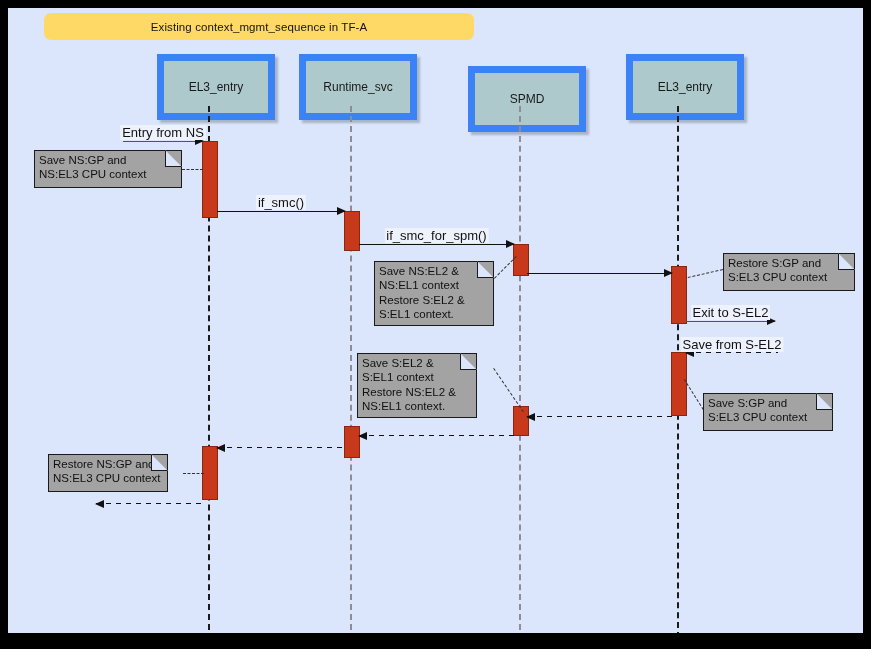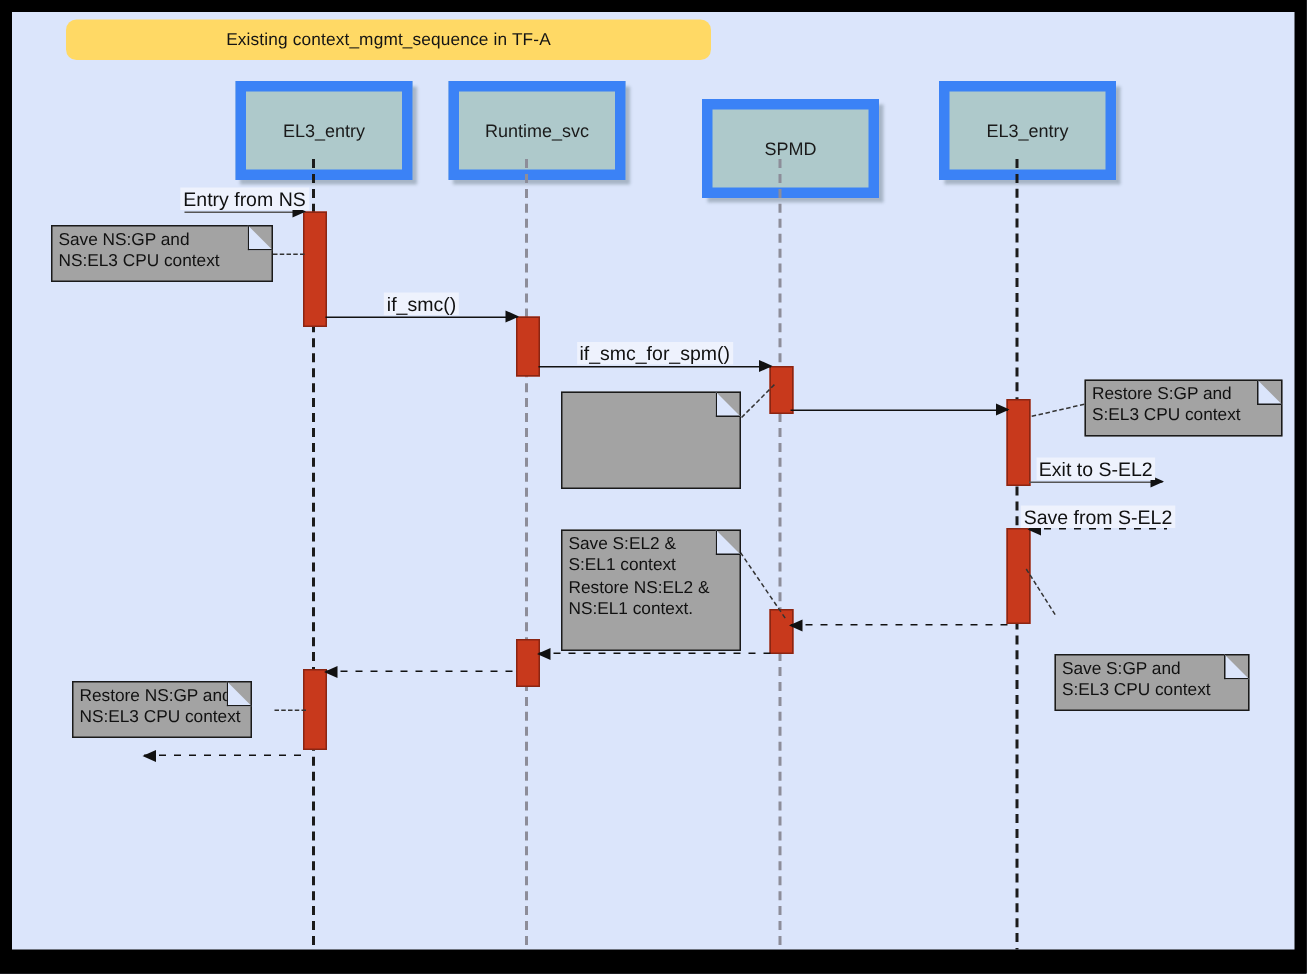--- a/index.html
+++ b/index.html
@@ -121,27 +121,30 @@
           <div class="head left"></div>
         </div>
         <div class="msg dashed" style="left: 88px; top: 496px; width: 107px;">
           <div class="shaft"></div>
           <div class="head left"></div>
         </div>
       </div>
     <div id="notes-layer">
         <div class="note" style="left: 26px; top: 142px; width: 148px; height: 38px;"><span>Save NS:GP and
 NS:EL3 CPU context</span><span class="fold"></span></div>
-        <div class="note" style="left: 366px; top: 253px; width: 120px; height: 65px;"><span class="fold"></span></div>
+        <div class="note" style="left: 366px; top: 253px; width: 120px; height: 65px;"><span>Save NS:EL2 &amp;
+NS:EL1 context
+Restore S:EL2 &amp;
+S:EL1 context.</span><span class="fold"></span></div>
         <div class="note" style="left: 715px; top: 245px; width: 132px; height: 38px;"><span>Restore S:GP and
 S:EL3 CPU context</span><span class="fold"></span></div>
-        <div class="note" style="left: 366px; top: 345px; width: 120px; height: 81px;"><span>Save S:EL2 &amp;
+        <div class="note" style="left: 349px; top: 345px; width: 120px; height: 65px;"><span>Save S:EL2 &amp;
 S:EL1 context
 Restore NS:EL2 &amp;
 NS:EL1 context.</span><span class="fold"></span></div>
-        <div class="note" style="left: 695px; top: 385px; width: 130px; height: 38px; margin-top: 43px;"><span>Save S:GP and
+        <div class="note" style="left: 695px; top: 385px; width: 130px; height: 38px;"><span>Save S:GP and
 S:EL3 CPU context</span><span class="fold"></span></div>
         <div class="note" style="left: 40px; top: 446px; width: 120px; height: 38px;"><span>Restore NS:GP and
 NS:EL3 CPU context</span><span class="fold"></span></div>
       </div>
 
   </div>
 </div>
 
 </body></html>

